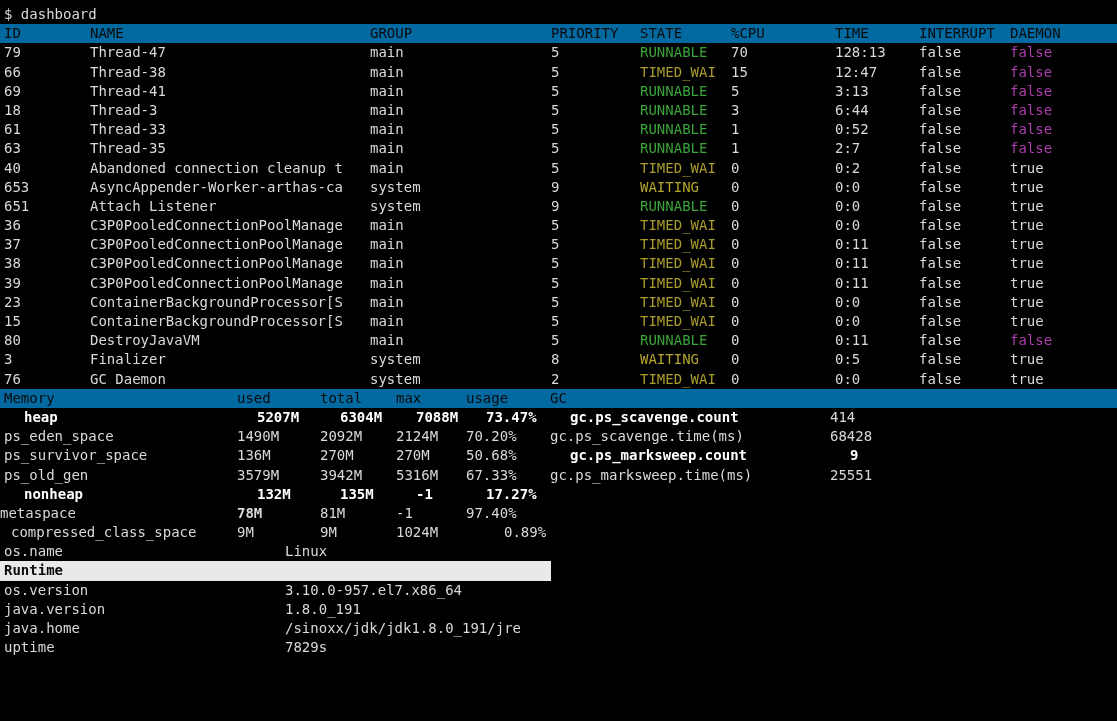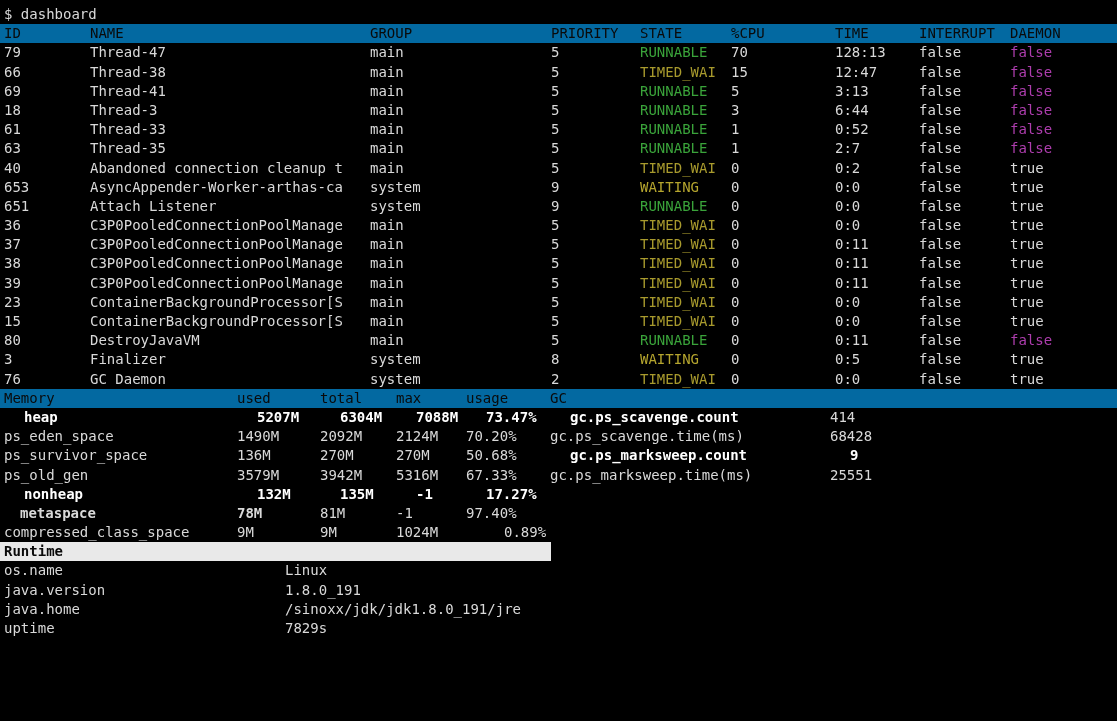--- a/index.html
+++ b/index.html
@@ -63,23 +63,24 @@
       <div class="line"><span class="cell" style="left: 4px;">3</span><span class="cell" style="left: 90px;">Finalizer</span><span class="cell" style="left: 370px;">system</span><span class="cell" style="left: 551px;">8</span><span class="cell" style="left: 640px; color: rgb(181, 165, 46);">WAITING</span><span class="cell" style="left: 731px;">0</span><span class="cell" style="left: 835px;">0:5</span><span class="cell" style="left: 919px;">false</span><span class="cell" style="left: 1010px;">true</span></div>
       <div class="line"><span class="cell" style="left: 4px;">76</span><span class="cell" style="left: 90px;">GC Daemon</span><span class="cell" style="left: 370px;">system</span><span class="cell" style="left: 551px;">2</span><span class="cell" style="left: 640px; color: rgb(168, 154, 45);">TIMED_WAI</span><span class="cell" style="left: 731px;">0</span><span class="cell" style="left: 835px;">0:0</span><span class="cell" style="left: 919px;">false</span><span class="cell" style="left: 1010px;">true</span></div>
     </div>
   <div id="memory-section">
       <div class="line hdr-bg"><span class="cell" style="left: 4px;">Memory</span><span class="cell" style="left: 237px;">used</span><span class="cell" style="left: 320px;">total</span><span class="cell" style="left: 396px;">max</span><span class="cell" style="left: 466px;">usage</span><span class="cell" style="left: 550px;">GC</span></div>
       <div class="line"><span class="cell b" style="left: 4px;">heap</span><span class="cell b" style="left: 237px;">5207M</span><span class="cell b" style="left: 320px;">6304M</span><span class="cell b" style="left: 396px;">7088M</span><span class="cell b" style="left: 466px;">73.47%</span><span class="cell b" style="left: 550px;">gc.ps_scavenge.count</span><span class="cell" style="left: 830px;">414</span></div>
       <div class="line"><span class="cell" style="left: 4px;">ps_eden_space</span><span class="cell" style="left: 237px;">1490M</span><span class="cell" style="left: 320px;">2092M</span><span class="cell" style="left: 396px;">2124M</span><span class="cell" style="left: 466px;">70.20%</span><span class="cell" style="left: 550px;">gc.ps_scavenge.time(ms)</span><span class="cell" style="left: 830px;">68428</span></div>
       <div class="line"><span class="cell" style="left: 4px;">ps_survivor_space</span><span class="cell" style="left: 237px;">136M</span><span class="cell" style="left: 320px;">270M</span><span class="cell" style="left: 396px;">270M</span><span class="cell" style="left: 466px;">50.68%</span><span class="cell b" style="left: 550px;">gc.ps_marksweep.count</span><span class="cell b" style="left: 830px;">9</span></div>
       <div class="line"><span class="cell" style="left: 4px;">ps_old_gen</span><span class="cell" style="left: 237px;">3579M</span><span class="cell" style="left: 320px;">3942M</span><span class="cell" style="left: 396px;">5316M</span><span class="cell" style="left: 466px;">67.33%</span><span class="cell" style="left: 550px;">gc.ps_marksweep.time(ms)</span><span class="cell" style="left: 830px;">25551</span></div>
       <div class="line"><span class="cell b" style="left: 4px;">nonheap</span><span class="cell b" style="left: 237px;">132M</span><span class="cell b" style="left: 320px;">135M</span><span class="cell b" style="left: 396px;">-1</span><span class="cell b" style="left: 466px;">17.27%</span></div>
-      <div class="line"><span class="cell" style="left: 20px; font-weight: bold;">metaspace</span><span class="cell" style="left: 237px; font-weight: bold;">78M</span><span class="cell" style="left: 320px;">81M</span><span class="cell" style="left: 396px;">-1</span><span class="cell" style="left: 466px;">97.40%</span></div>
-      <div class="line"><span class="cell" style="left: 4px;">compressed_class_space</span><span class="cell" style="left: 237px;">9M</span><span class="cell" style="left: 320px;">9M</span><span class="cell" style="left: 396px;">1024M</span><span class="cell" style="left: 466px; margin-left: 38px;">0.89%</span></div>
+      <div class="line"><span class="cell" style="left: 0;">metaspace</span><span class="cell" style="left: 237px; font-weight: bold;">78M</span><span class="cell" style="left: 320px;">81M</span><span class="cell" style="left: 396px;">-1</span><span class="cell" style="left: 466px;">97.40%</span></div>
+      <div class="line"><span class="cell" style="left: 11px;">compressed_class_space</span><span class="cell" style="left: 237px;">9M</span><span class="cell" style="left: 320px;">9M</span><span class="cell" style="left: 396px;">1024M</span><span class="cell" style="left: 466px; margin-left: 38px;">0.89%</span></div>
     </div>
   <div id="runtime-section">
+      <div class="line"><span class="cell" style="left: 4px;">os.name</span><span class="cell" style="left: 285px;">Linux</span></div>
       <div class="line"><span class="runtime-bar">Runtime</span></div>
-      <div class="line"><span class="cell" style="left: 4px;">os.name</span><span class="cell" style="left: 285px;">Linux</span></div>
+      <div class="line"><span class="cell" style="left: 4px;">os.version</span><span class="cell" style="left: 285px;">3.10.0-957.el7.x86_64</span></div>
       <div class="line"><span class="cell" style="left: 4px;">java.version</span><span class="cell" style="left: 285px;">1.8.0_191</span></div>
       <div class="line"><span class="cell" style="left: 4px;">java.home</span><span class="cell" style="left: 285px;">/sinoxx/jdk/jdk1.8.0_191/jre</span></div>
       <div class="line"><span class="cell" style="left: 4px;">uptime</span><span class="cell" style="left: 285px;">7829s</span></div>
     </div>
 </div>
 
 </body></html>

